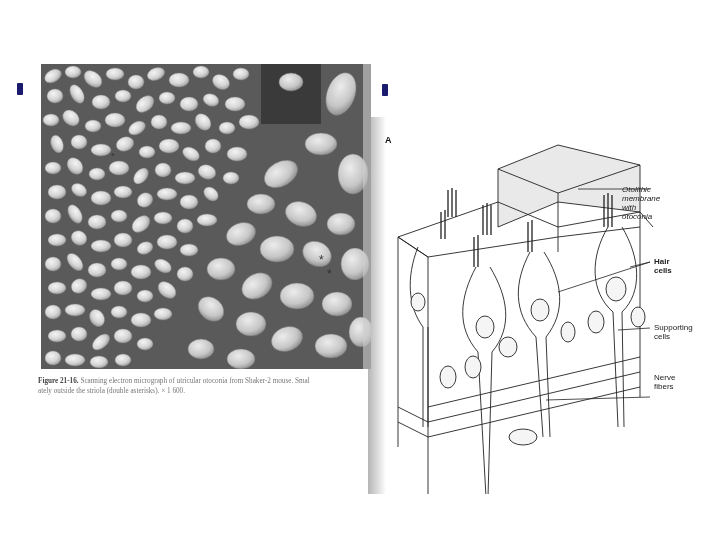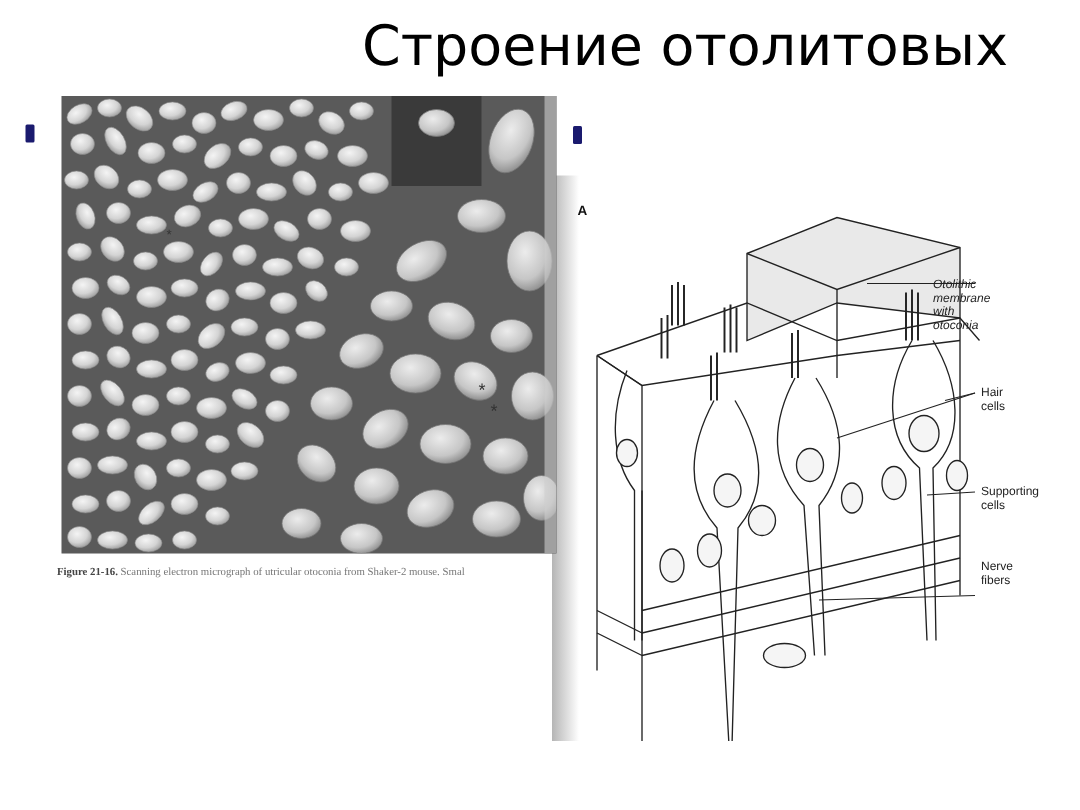--- a/index.html
+++ b/index.html
@@ -52,21 +52,20 @@
   }
   .diag-label {
     position: absolute; font-family: "Liberation Sans", sans-serif;
     font-size: 8px; line-height: 9px; color: #222; white-space: pre-line;
   }
 </style>
 </head>
 <body>
 
 <div class="title">
-  <span class="line1">Строение отолитовых</span>
 </div>
 
 <div class="bullet left"></div>
 <div class="bullet right"></div>
 
 <div class="sem-figure">
   <svg width="330" height="305" viewBox="0 0 330 305">
     <defs>
       <radialGradient id="crystal" cx="40%" cy="35%" r="70%">
         <stop offset="0%" stop-color="#f4f4f4"></stop>
@@ -211,20 +210,21 @@
     <text x="70" y="95" font-size="9" fill="#333" font-family="Liberation Sans, sans-serif">*</text>
     <text x="278" y="200" font-size="12" fill="#333" font-family="Liberation Sans, sans-serif">*</text>
     <text x="286" y="214" font-size="12" fill="#333" font-family="Liberation Sans, sans-serif">*</text>
 
     <rect x="322" y="0" width="8" height="305" fill="#cfcfcf" opacity="0.6"></rect>
   </svg>
 </div>
 
 <div class="caption">
   <div><b>Figure 21-16.</b><span> Scanning electron micrograph of utricular otoconia from Shaker-2 mouse. Smal</span></div>
+  <div>ately outside the striola (double asterisks). × 1 600.</div>
 </div>
 
 <div class="diagram-panel">
   <div class="edge"></div>
   <span class="panel-label">A</span>
 
   <svg width="338" height="377" viewBox="0 0 338 377">
     <g fill="none" stroke="#222" stroke-width="0.9">
 
       <path d="M130 52 L190 28 L272 48 L272 95 L190 85 L130 110 Z" fill="#e9e9e9"></path>
@@ -273,19 +273,19 @@
       <path d="M262 150 L282 145" stroke-width="0.8"></path>
       <path d="M250 213 L282 211" stroke-width="0.8"></path>
       <path d="M178 283 L282 280" stroke-width="0.8"></path>
     </g>
   </svg>
 
   <span class="diag-label" style="left:254px; top:68px;font-style:italic;">Otolithic
 membrane
 with
 otoconia</span>
-  <span class="diag-label" style="left:286px; top:140px;">Hair
+  <span class="diag-label" style="left:286px; top:140px;font-weight:bold;">Hair
 cells</span>
   <span class="diag-label" style="left:286px; top:206px;">Supporting
 cells</span>
   <span class="diag-label" style="left:286px; top:256px;">Nerve
 fibers</span>
 </div>
 
 </body></html>

